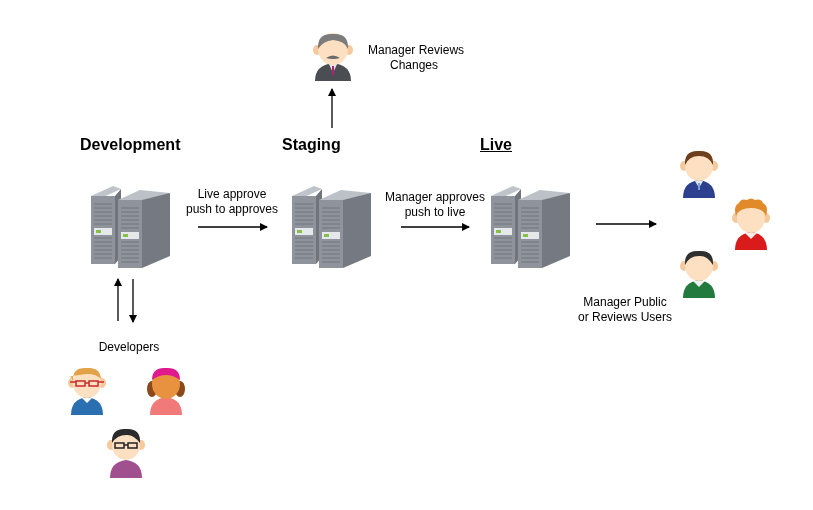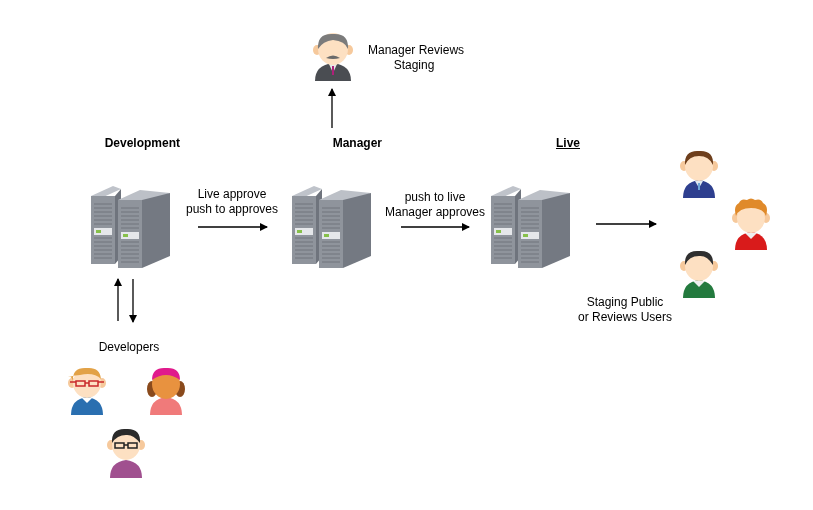--- a/index.html
+++ b/index.html
@@ -1,20 +1,20 @@
 <!DOCTYPE html>
 <html><head>
   <meta charset="utf-8">
   <style>
     html, body { margin:0; padding:0; background:#ffffff; }
     body { width:813px; height:510px; position:relative; overflow:hidden;
            font-family:"Liberation Sans", sans-serif; color:#000; }
     .abs { position:absolute; }
     .label { font-size:12px; text-align:center; line-height:15px; white-space:nowrap; }
-    .stage { font-size:12px; font-weight:bold; text-align:right; }
+    .stage { font-size:16px; font-weight:bold; text-align:left; }
     svg { position:absolute; overflow:visible; }
   </style>
 </head>
 <body>
 
 <svg width="0" height="0" style="position:absolute">
   <defs>
     <marker id="ah" markerWidth="8" markerHeight="8" refX="7" refY="4" orient="auto" markerUnits="userSpaceOnUse">
       <path d="M0,0 L8,4 L0,8 z" fill="#000"></path>
     </marker>
@@ -82,47 +82,47 @@
             <line x1="3" y1="72" x2="21" y2="72"></line>
         </g>
         <rect x="3" y="42" width="18" height="7" fill="#e5e7ea"></rect>
         <rect x="5" y="44" width="5" height="3" fill="#86c04a"></rect>
       </g>
     </g>
   </defs>
 </svg>
 
 <div class="abs stage" style="left:80px;top:136px;width:100px;">Development</div>
-<div class="abs stage" style="left:282px;top:136px;width:100px;">Manager</div>
+<div class="abs stage" style="left:282px;top:136px;width:100px;">Staging</div>
 <div class="abs stage" style="left:480px;top:136px;width:100px;text-decoration:underline;">Live</div>
 
 <svg style="left:91px;top:186px;" width="82" height="84" viewBox="0 0 82 84">
     <use href="#server-pair"></use>
   </svg>
 <svg style="left:292px;top:186px;" width="82" height="84" viewBox="0 0 82 84">
     <use href="#server-pair"></use>
   </svg>
 <svg style="left:491px;top:186px;" width="82" height="84" viewBox="0 0 82 84">
     <use href="#server-pair"></use>
   </svg>
 
 <div class="abs label" style="left:180px;top:187px;width:104px;">
   <div>Live approve</div>
   <div>push to approves</div>
 </div>
 <div class="abs label" style="left:378px;top:190px;width:114px;">
+  <div>Manager approves</div>
   <div>push to live</div>
-  <div>Manager approves</div>
 </div>
 <div class="abs label" style="left:368px;top:43px;width:92px;">
   <div>Manager Reviews</div>
-  <div>Staging</div>
+  <div>Changes</div>
 </div>
 <div class="abs label" style="left:570px;top:295px;width:110px;">
-  <div>Staging Public</div>
+  <div>Manager Public</div>
   <div>or Reviews Users</div>
 </div>
 <div class="abs label" style="left:84px;top:340px;width:90px;">Developers</div>
 
 <svg style="left:0;top:0;" width="813" height="510">
   <line x1="198" y1="227" x2="267" y2="227" stroke="#000" stroke-width="1.3" marker-end="url(#ah)"></line>
 </svg>
 <svg style="left:0;top:0;" width="813" height="510">
   <line x1="401" y1="227" x2="469" y2="227" stroke="#000" stroke-width="1.3" marker-end="url(#ah)"></line>
 </svg>

